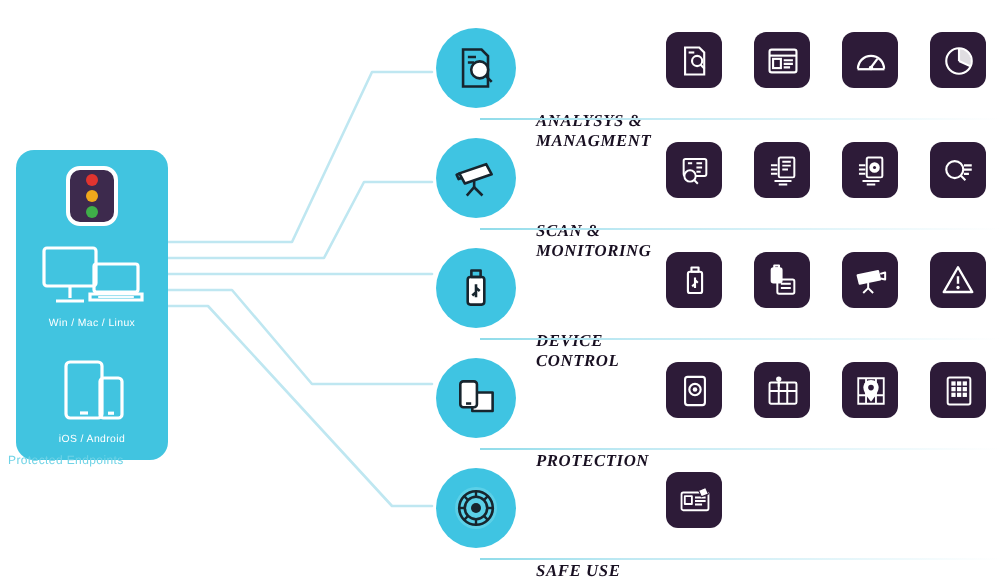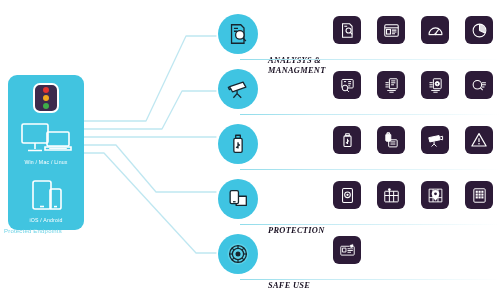--- a/index.html
+++ b/index.html
@@ -276,20 +276,22 @@
     <div class="cat-circle">
       <svg viewBox="0 0 26 26" width="24" height="24">
         <g fill="none" stroke="#17252e" stroke-width="1.4" stroke-linejoin="round">
           <path d="M4 10.5 L18.5 5.5 L21.5 11 L7 16 Z" fill="#ffffff"></path>
           <path d="M4.2 10.6 L2.5 11.2 L3.6 13.6 L5.6 12.9"></path>
           <path d="M12 14.6 L12 18"></path>
           <path d="M8 22.5 L12 18 L16.5 22.5"></path>
         </g>
       </svg>
     </div>
+    <div class="cat-label">SCAN &amp;
+MONITORING</div>
     <div class="tiles">
       <div class="tile">
         <svg viewBox="0 0 24 24" width="17" height="17">
           <g fill="none" stroke="#ffffff" stroke-width="1.4">
             <rect x="4" y="3.5" width="16" height="12" rx="1.3"></rect>
             <path d="M7 6.5 H10 M13 6.5 H17 M13 9.5 H17 M13 12.5 H16"></path>
             <circle cx="8.5" cy="15.5" r="4" fill="#2d1b38"></circle>
             <path d="M11.4 18.4 L14 21"></path>
           </g>
         </svg>
@@ -331,20 +333,22 @@
   <div class="row" style="top:121px;">
     <div class="cat-circle">
       <svg viewBox="0 0 26 26" width="24" height="24">
         <g fill="none" stroke="#17252e" stroke-width="1.4" stroke-linejoin="round">
           <rect x="8.5" y="7" width="9" height="15" rx="1.5" fill="#ffffff"></rect>
           <rect x="10.5" y="3.5" width="5" height="3.5"></rect>
           <path d="M13 11 L13 18 M13 12.8 L15 14.6 M13 15.3 L11 17.1"></path>
         </g>
       </svg>
     </div>
+    <div class="cat-label">DEVICE
+CONTROL</div>
     <div class="tiles">
       <div class="tile">
         <svg viewBox="0 0 24 24" width="17" height="17">
           <g fill="none" stroke="#ffffff" stroke-width="1.5" stroke-linejoin="round">
             <rect x="7" y="5.5" width="10" height="15" rx="1.5"></rect>
             <rect x="9.5" y="2.5" width="5" height="3"></rect>
             <path d="M12 9.5 L12 17 M12 11.4 L14 13.2 M12 14 L10 15.8"></path>
           </g>
         </svg>
       </div>

